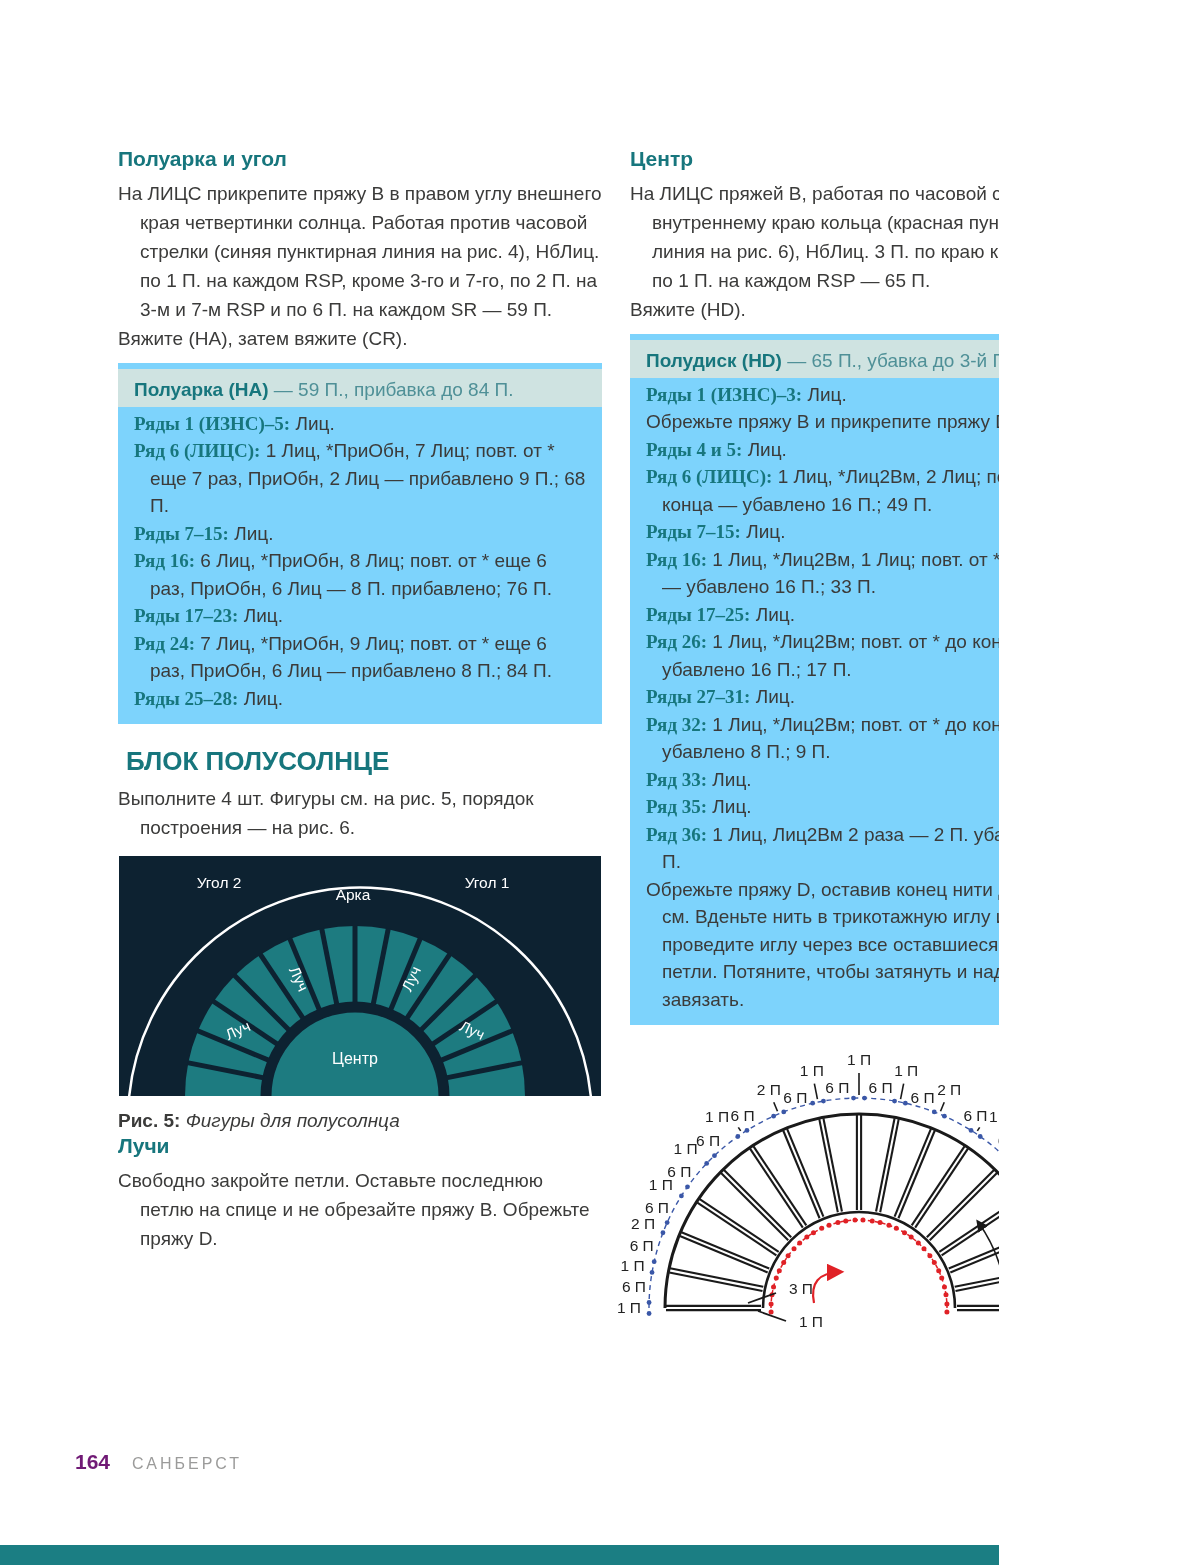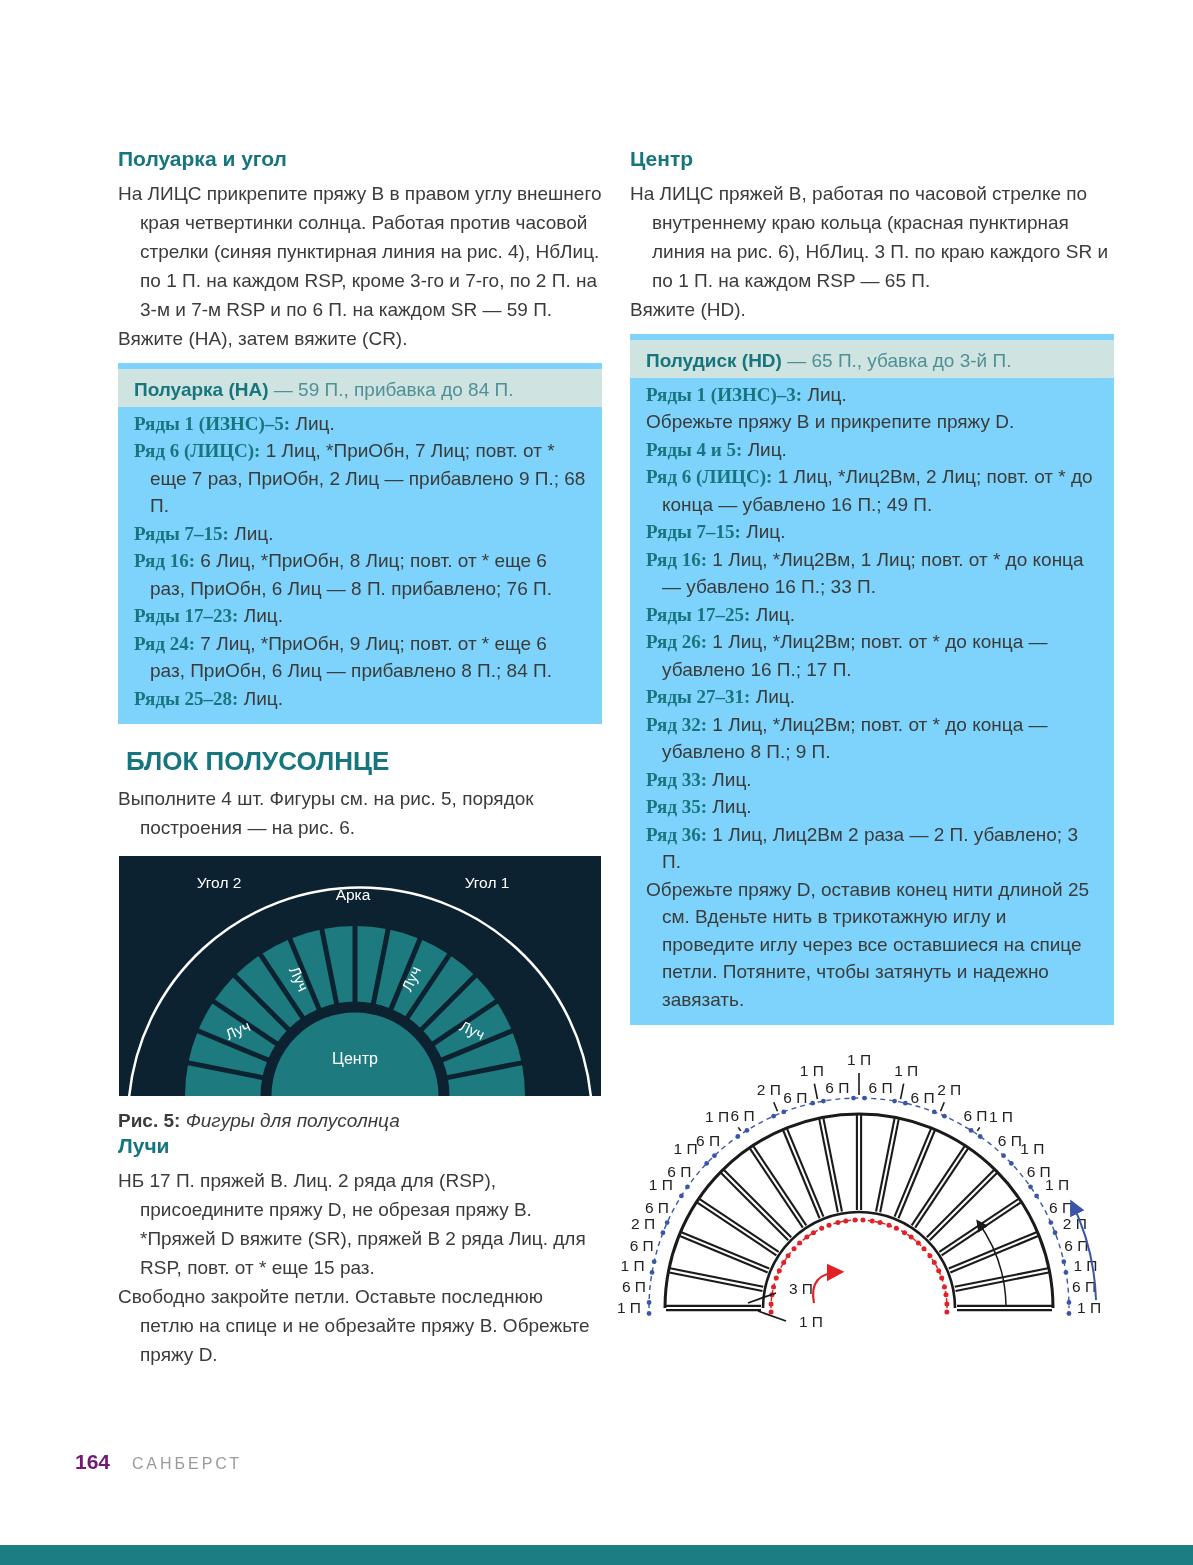--- a/index.html
+++ b/index.html
@@ -1,16 +1,16 @@
 <!DOCTYPE html>
 <html><head>
 <meta charset="utf-8">
 <style>
   html,body{margin:0;padding:0;background:#fff;}
-  .page{position:relative;width:1193px;height:1565px;background:#ffffff;
+  .page{position:relative;width:999px;height:1565px;background:#ffffff;
         font-family:"Liberation Sans",sans-serif;color:#3b3b3a;overflow:hidden;}
   .col{position:absolute;width:484px;top:146px;}
   .col-left{left:118px;}
   .col-right{left:630px;}
   h3.sec{font-size:21px;font-weight:bold;color:#17767d;margin:0 0 7px 0;line-height:26px;}
   h2.sec{font-size:26px;font-weight:bold;color:#17767d;margin:22px 0 8px 8px;line-height:30px;}
   p.hang{font-size:19px;line-height:29px;margin:0;padding-left:22px;text-indent:-22px;}
   .pattern-box{background:#7dd3fc;margin-top:10px;padding:16px 16px 12px 16px;font-size:19px;line-height:27.5px;}
   .box-header{background:#cfe3e1;margin:-10px -16px 3px -16px;padding:7px 16px 3px 16px;}
   .bh-bold{font-weight:bold;color:#17767d;}
@@ -91,21 +91,20 @@
       <text x="175" y="125" font-size="15" fill="#ffffff" text-anchor="middle" transform="rotate(65 175 125)">Луч</text>
       <text x="297" y="125" font-size="15" fill="#ffffff" text-anchor="middle" transform="rotate(-65 297 125)">Луч</text>
       <text x="121" y="179" font-size="15" fill="#ffffff" text-anchor="middle" transform="rotate(-25 121 179)">Луч</text>
       <text x="351" y="179" font-size="15" fill="#ffffff" text-anchor="middle" transform="rotate(25 351 179)">Луч</text>
       <text x="236" y="208" font-size="16" fill="#ffffff" text-anchor="middle">Центр</text>
     </svg>
     <p class="caption"><span class="cap-b">Рис. 5:</span> <span class="cap-i">Фигуры для полусолнца</span></p>
 
     <h3 class="sec lead-space">Лучи</h3>
     <div>
-        <p class="hang">НБ 17 П. пряжей В. Лиц. 2 ряда для (RSP), присоедините пряжу D, не обрезая пряжу В. *Пряжей D вяжите (SR), пряжей В 2 ряда Лиц. для RSP, повт. от * еще 15 раз.</p>
         <p class="hang">Свободно закройте петли. Оставьте последнюю петлю на спице и не обрезайте пряжу В. Обрежьте пряжу D.</p>
       </div>
   </div>
 
   <div class="col col-right">
     <h3 class="sec">Центр</h3>
     <div>
         <p class="hang">На ЛИЦС пряжей В, работая по часовой стрелке по внутреннему краю кольца (красная пунктирная линия на рис. 6), НбЛиц. 3 П. по краю каждого SR и по 1 П. на каждом RSP — 65 П.</p>
         <p class="hang">Вяжите (HD).</p>
       </div>

